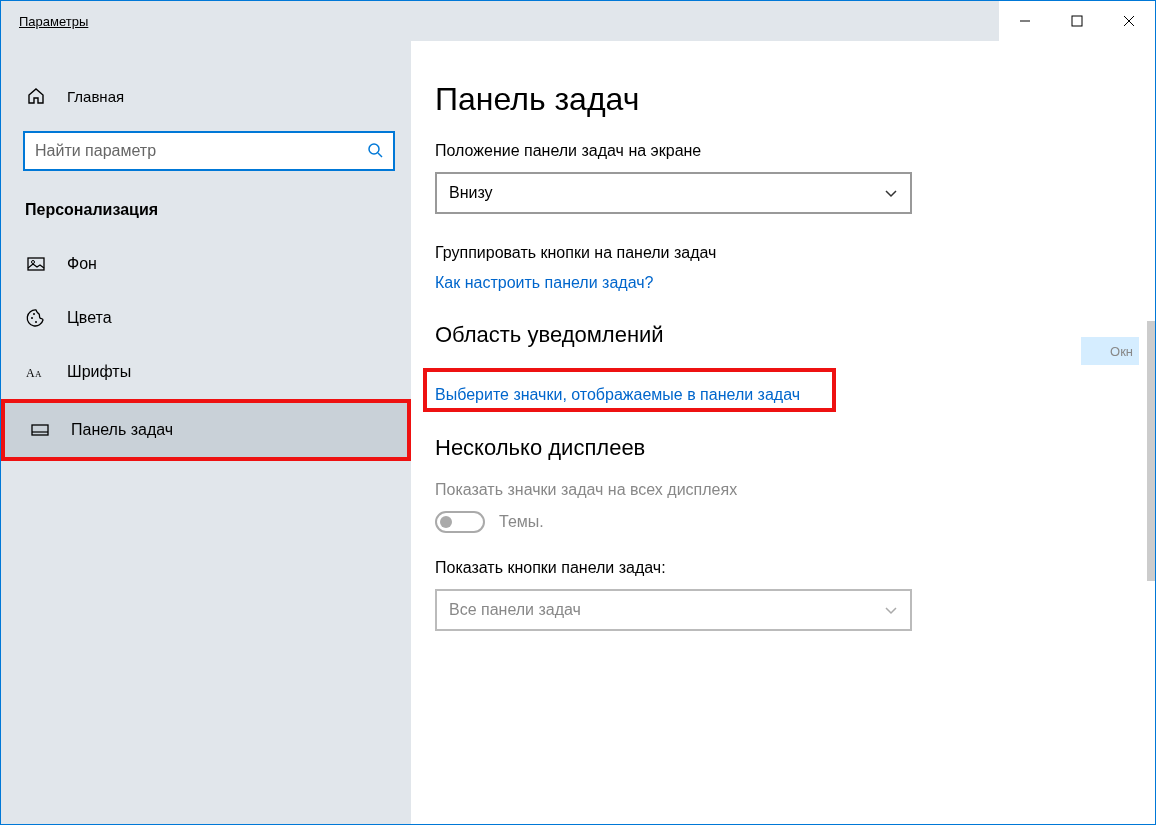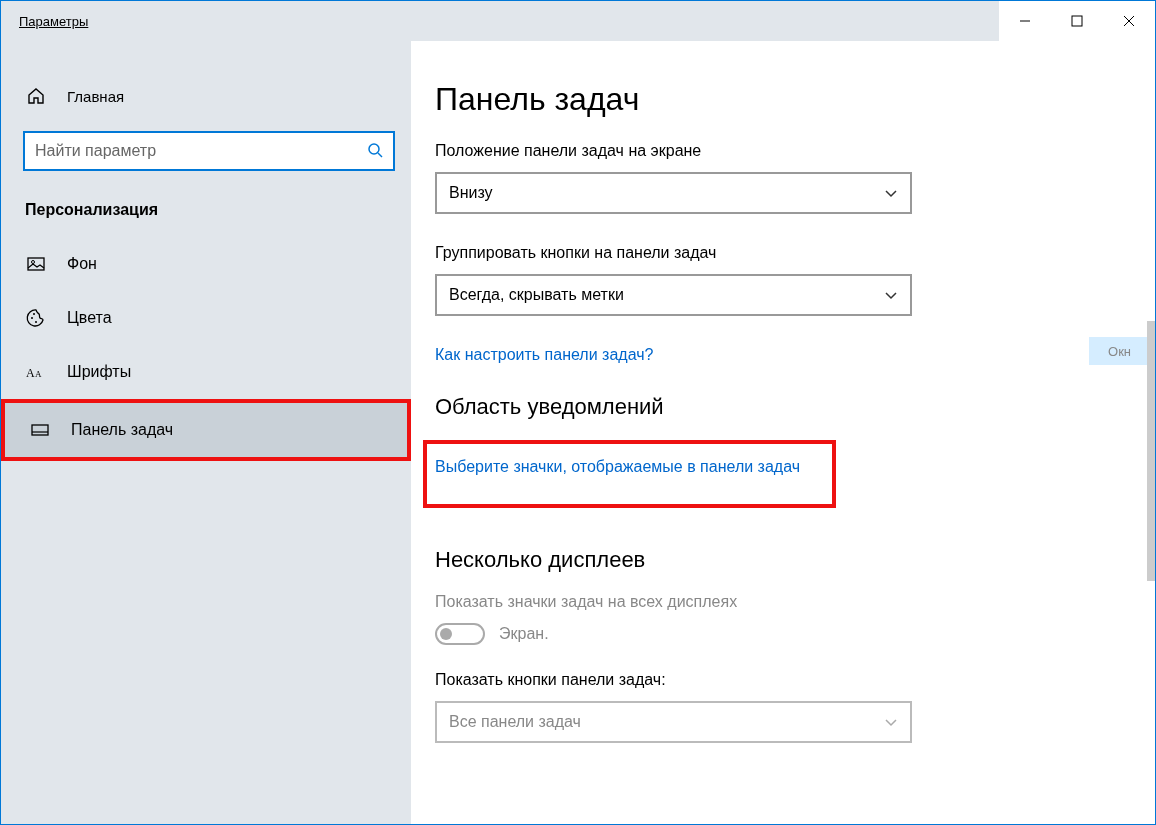--- a/index.html
+++ b/index.html
@@ -152,23 +152,23 @@
     font-size: 22px;
     margin-top: 20px;
     margin-bottom: 20px;
   }
   .link-block {
     margin-bottom: 14px;
   }
   .link-highlight {
     border: 4px solid #e11;
     display: inline-block;
-    padding: 14px 32px 28px 8px;
+    padding: 14px 32px 4px 8px;
     margin-left: -12px;
-    margin-bottom: 19px;
+    margin-bottom: 3px;
   }
   .toggle-row {
     display: flex;
     align-items: center;
     gap: 14px;
     margin-top: 10px;
     margin-bottom: 26px;
   }
   .toggle {
     width: 50px;
@@ -193,31 +193,31 @@
   .scroll-thumb {
     position: absolute;
     right: 0;
     top: 280px;
     width: 8px;
     height: 260px;
     background: #ccc;
   }
   .peek-tab {
     position: absolute;
-    right: 8px;
+    right: 16px;
     top: 336px;
     width: 58px;
     height: 28px;
     background: #d5edff;
     color: #888;
     font-size: 13px;
     display: flex;
     align-items: center;
     justify-content: flex-end;
-    padding-right: 16px;
+    padding-right: 6px;
     overflow: hidden;
   }
 </style>
 </head>
 <body>
 
 <div class="titlebar">
   <div class="title">Параметры</div>
   <div class="spacer"></div>
   <div class="win-controls">
@@ -321,43 +321,35 @@
     <div class="dropdown">
       <span>Внизу</span>
       <span class="chev">
         <svg width="14" height="10" viewBox="0 0 14 10">
             <path d="M2 3 L7 8 L12 3" fill="none" stroke="#333" stroke-width="1.5"></path>
           </svg>
       </span>
     </div>
 
     <div class="field-label">Группировать кнопки на панели задач</div>
-    <div class="dropdown">
-      <span>Всегда, скрывать метки</span>
-      <span class="chev">
-        <svg width="14" height="10" viewBox="0 0 14 10">
-            <path d="M2 3 L7 8 L12 3" fill="none" stroke="#333" stroke-width="1.5"></path>
-          </svg>
-      </span>
-    </div>
 
     <a class="link">Как настроить панели задач?</a>
 
     <h2 class="section-title">Область уведомлений</h2>
 
     <div class="link-highlight">
       <a class="link" style="margin-bottom:0">Выберите значки, отображаемые в панели задач</a>
     </div>
 
     <h2 class="section-title">Несколько дисплеев</h2>
 
     <div class="disabled-text">Показать значки задач на всех дисплеях</div>
     <div class="toggle-row">
       <div class="toggle"></div>
-      <span class="toggle-label-disabled">Экран.</span>
+      <span class="toggle-label-disabled">Темы.</span>
     </div>
 
     <div class="field-label">Показать кнопки панели задач:</div>
     <div class="dropdown disabled">
       <span>Все панели задач</span>
       <span class="chev">
         <svg width="14" height="10" viewBox="0 0 14 10">
             <path d="M2 3 L7 8 L12 3" fill="none" stroke="#aaa" stroke-width="1.5"></path>
           </svg>
       </span>

